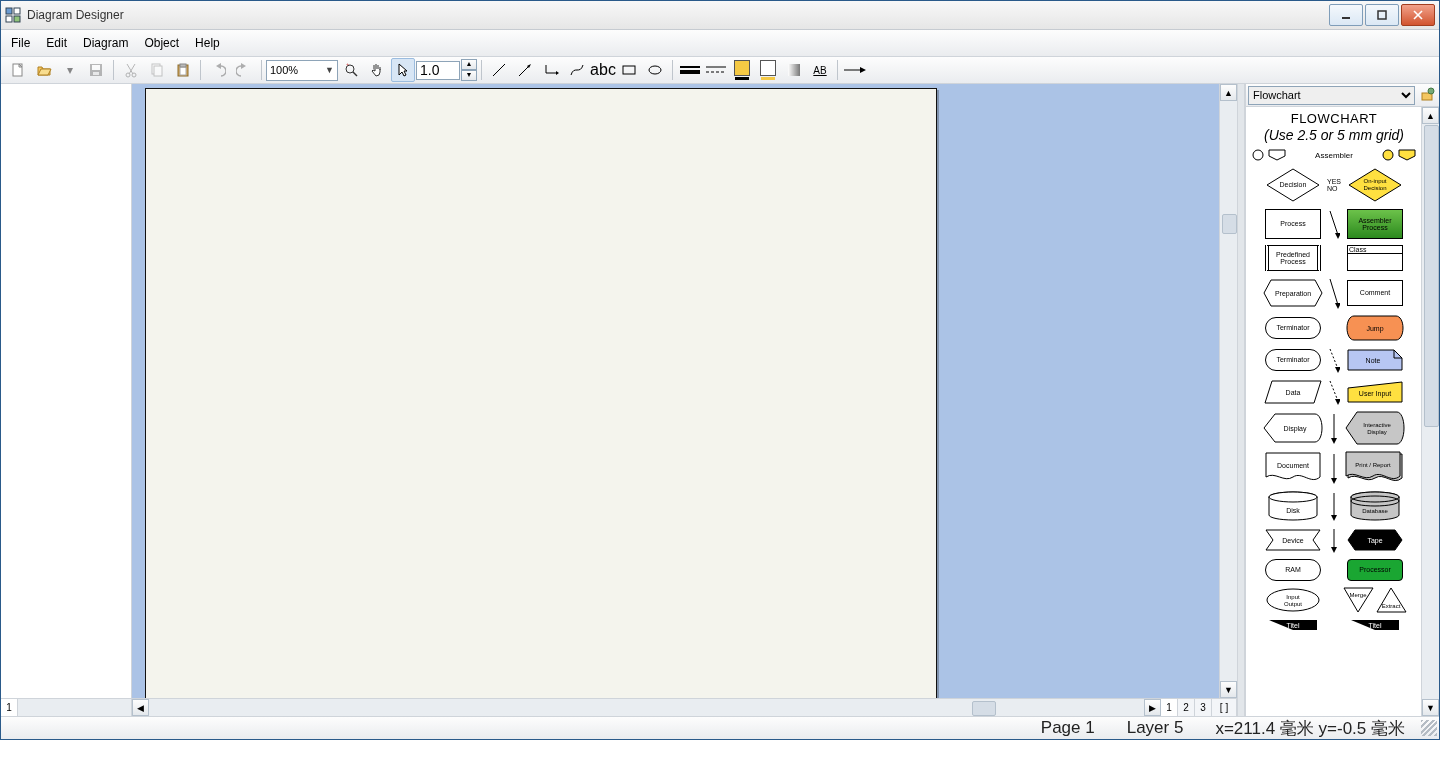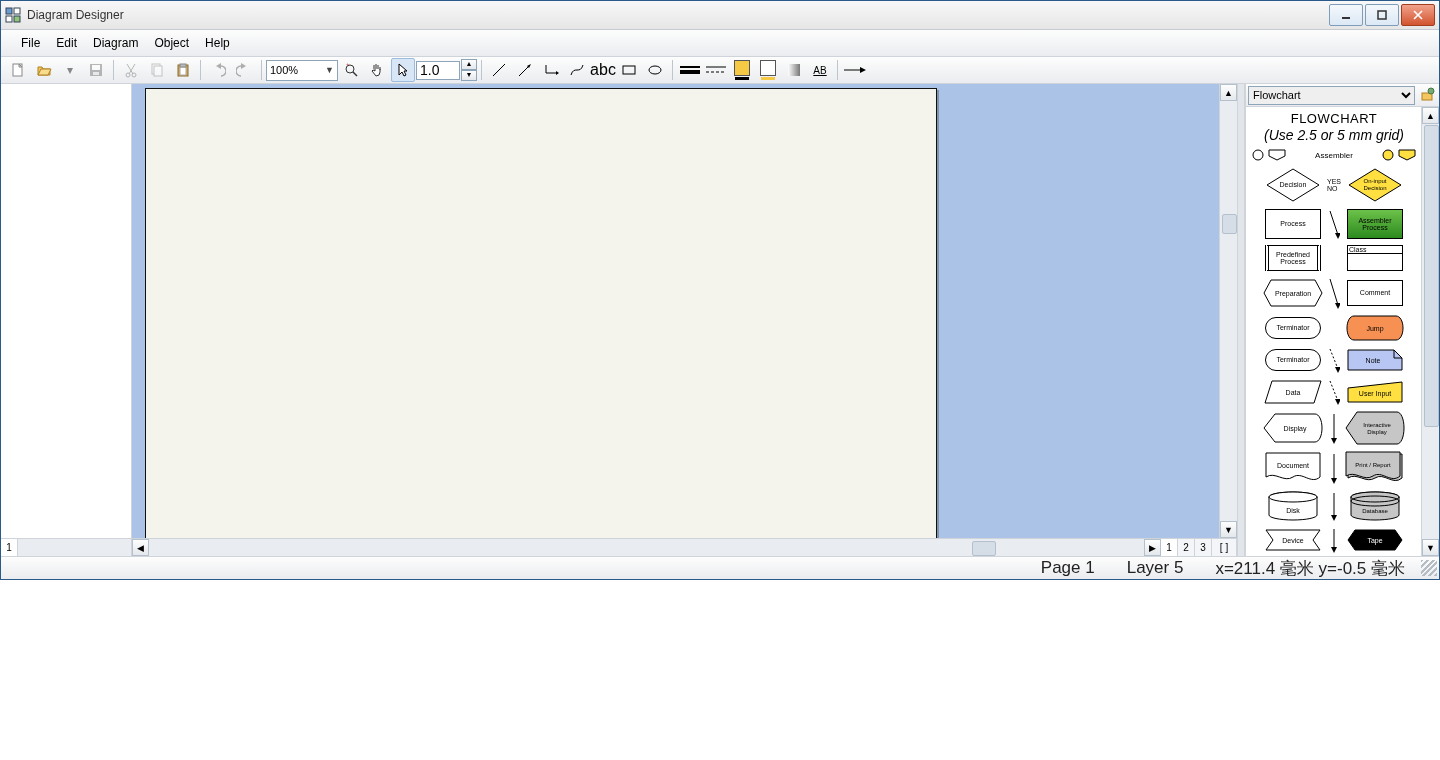--- a/index.html
+++ b/index.html
@@ -1,23 +1,23 @@
 <!DOCTYPE html>
 <html><head>
 <meta charset="utf-8">
 <style>
 html,body{margin:0;padding:0;height:100%;font-family:"Tahoma","Segoe UI",Arial,sans-serif;font-size:12px;color:#000;background:#fff;overflow:hidden}
-.window{display:flex;flex-direction:column;height:580px;width:1440px;border:1px solid #2a5a8a;box-sizing:border-box}
+.window{display:flex;flex-direction:column;height:740px;width:1440px;border:1px solid #2a5a8a;box-sizing:border-box}
 .titlebar{height:28px;background:linear-gradient(#f8f8f8,#e6e6e6);border-bottom:1px solid #c6cbd1;display:flex;align-items:center;padding:0 4px}
 .titlebar .app-icon{width:16px;height:16px;margin-right:6px;display:flex;align-items:center;justify-content:center}
 .titlebar .title{flex:1;color:#333}
 .winbtns{display:flex;gap:2px}
 .winbtn{width:32px;height:20px;border:1px solid #7f9db9;border-radius:2px;display:flex;align-items:center;justify-content:center;background:linear-gradient(#f4f8fc,#dbe8f5)}
 .winbtn.close{background:linear-gradient(#f2a28b,#d1542f);border-color:#a23d1e;color:#fff}
-.menubar{height:26px;background:linear-gradient(#fdfdfd,#eaecef);border-bottom:1px solid #cfd4da;display:flex;align-items:center;padding:0 12px;gap:0}
+.menubar{height:26px;background:linear-gradient(#fdfdfd,#eaecef);border-bottom:1px solid #cfd4da;display:flex;align-items:center;padding:0 2px;gap:0}
 .menubar .menu{padding:3px 8px;border-radius:2px;cursor:default}
 .toolbar{height:26px;background:linear-gradient(#fdfdfd,#eaecef);border-bottom:1px solid #cfd4da;display:flex;align-items:center;padding:0 4px}
 .tool{width:22px;height:22px;display:flex;align-items:center;justify-content:center;margin:0 1px;border:1px solid transparent;border-radius:2px}
 .tool.pressed{background:#d8e6f5;border-color:#9bbcdf}
 .tool.disabled{opacity:.45}
 .sep{width:1px;height:20px;background:#bfc5cc;margin:0 4px}
 .zoombox{width:64px;height:19px;border:1px solid #8ea4b8;background:#fff;display:flex;align-items:center;padding:0 3px;font-size:11px;position:relative}
 .zoombox .dd{margin-left:auto;font-size:9px;color:#444}
 .spin{display:flex;align-items:center}
 .spin input{width:36px;height:17px;border:1px solid #8ea4b8;font-size:14px;padding:0 3px}

